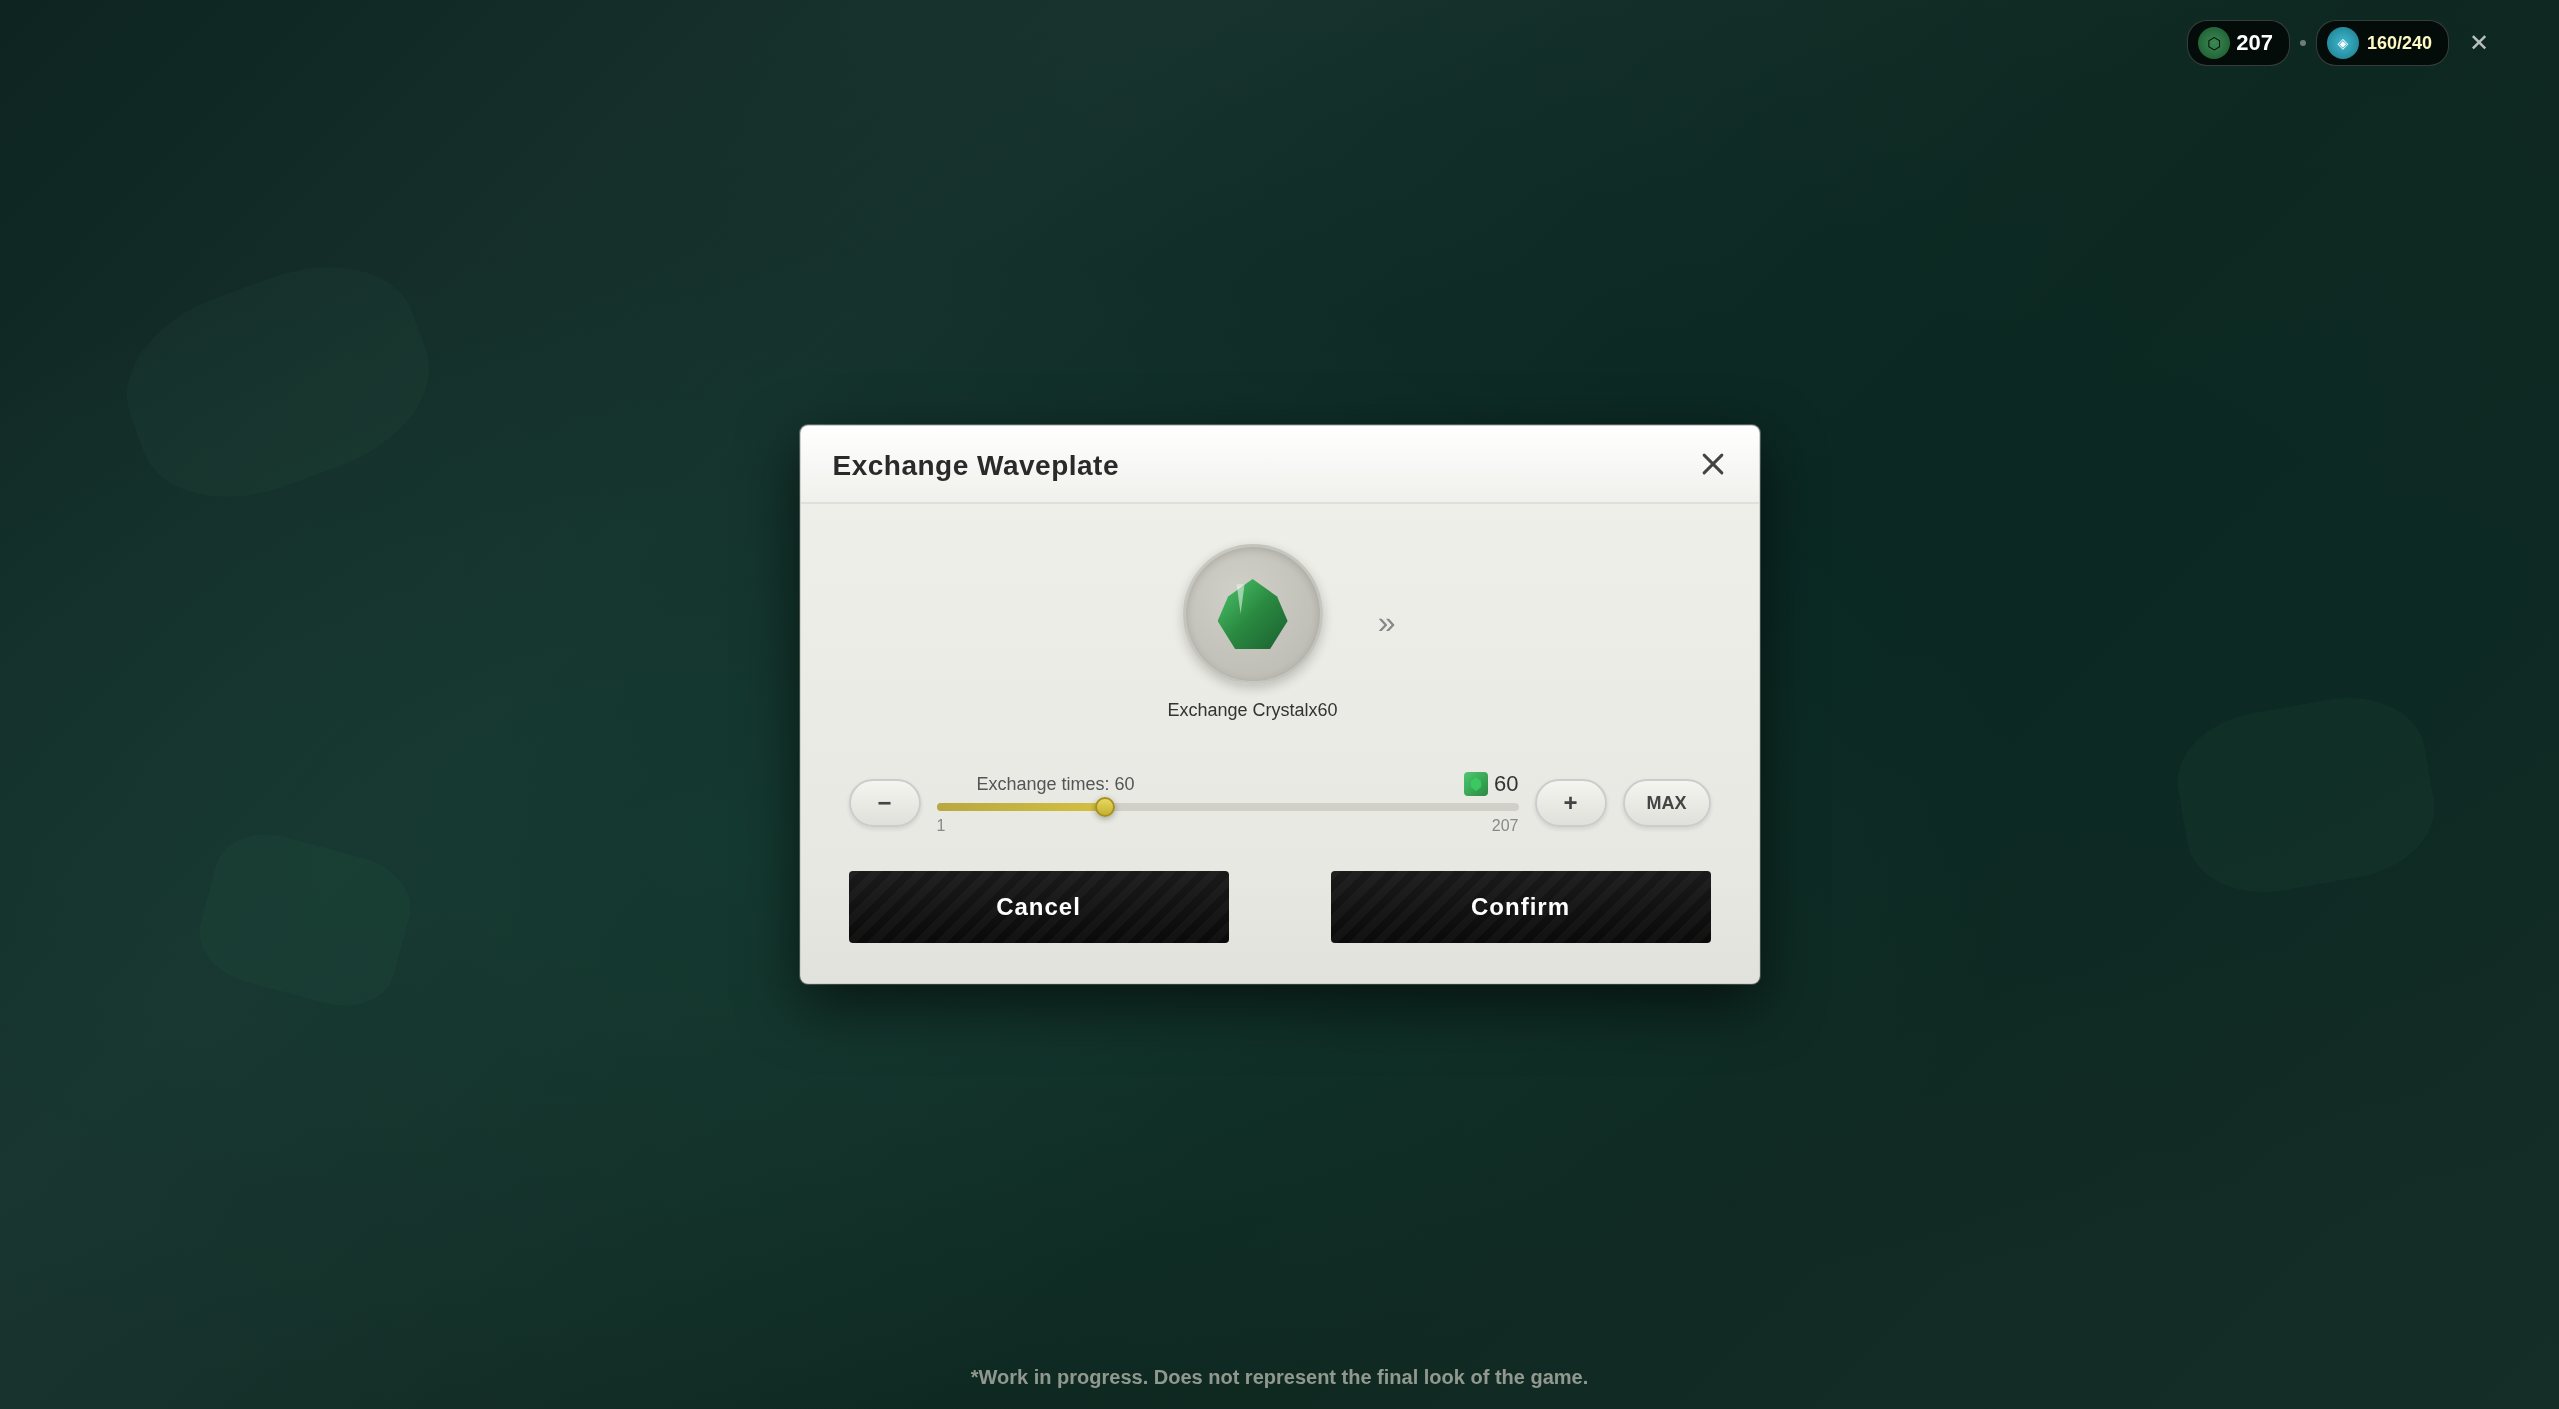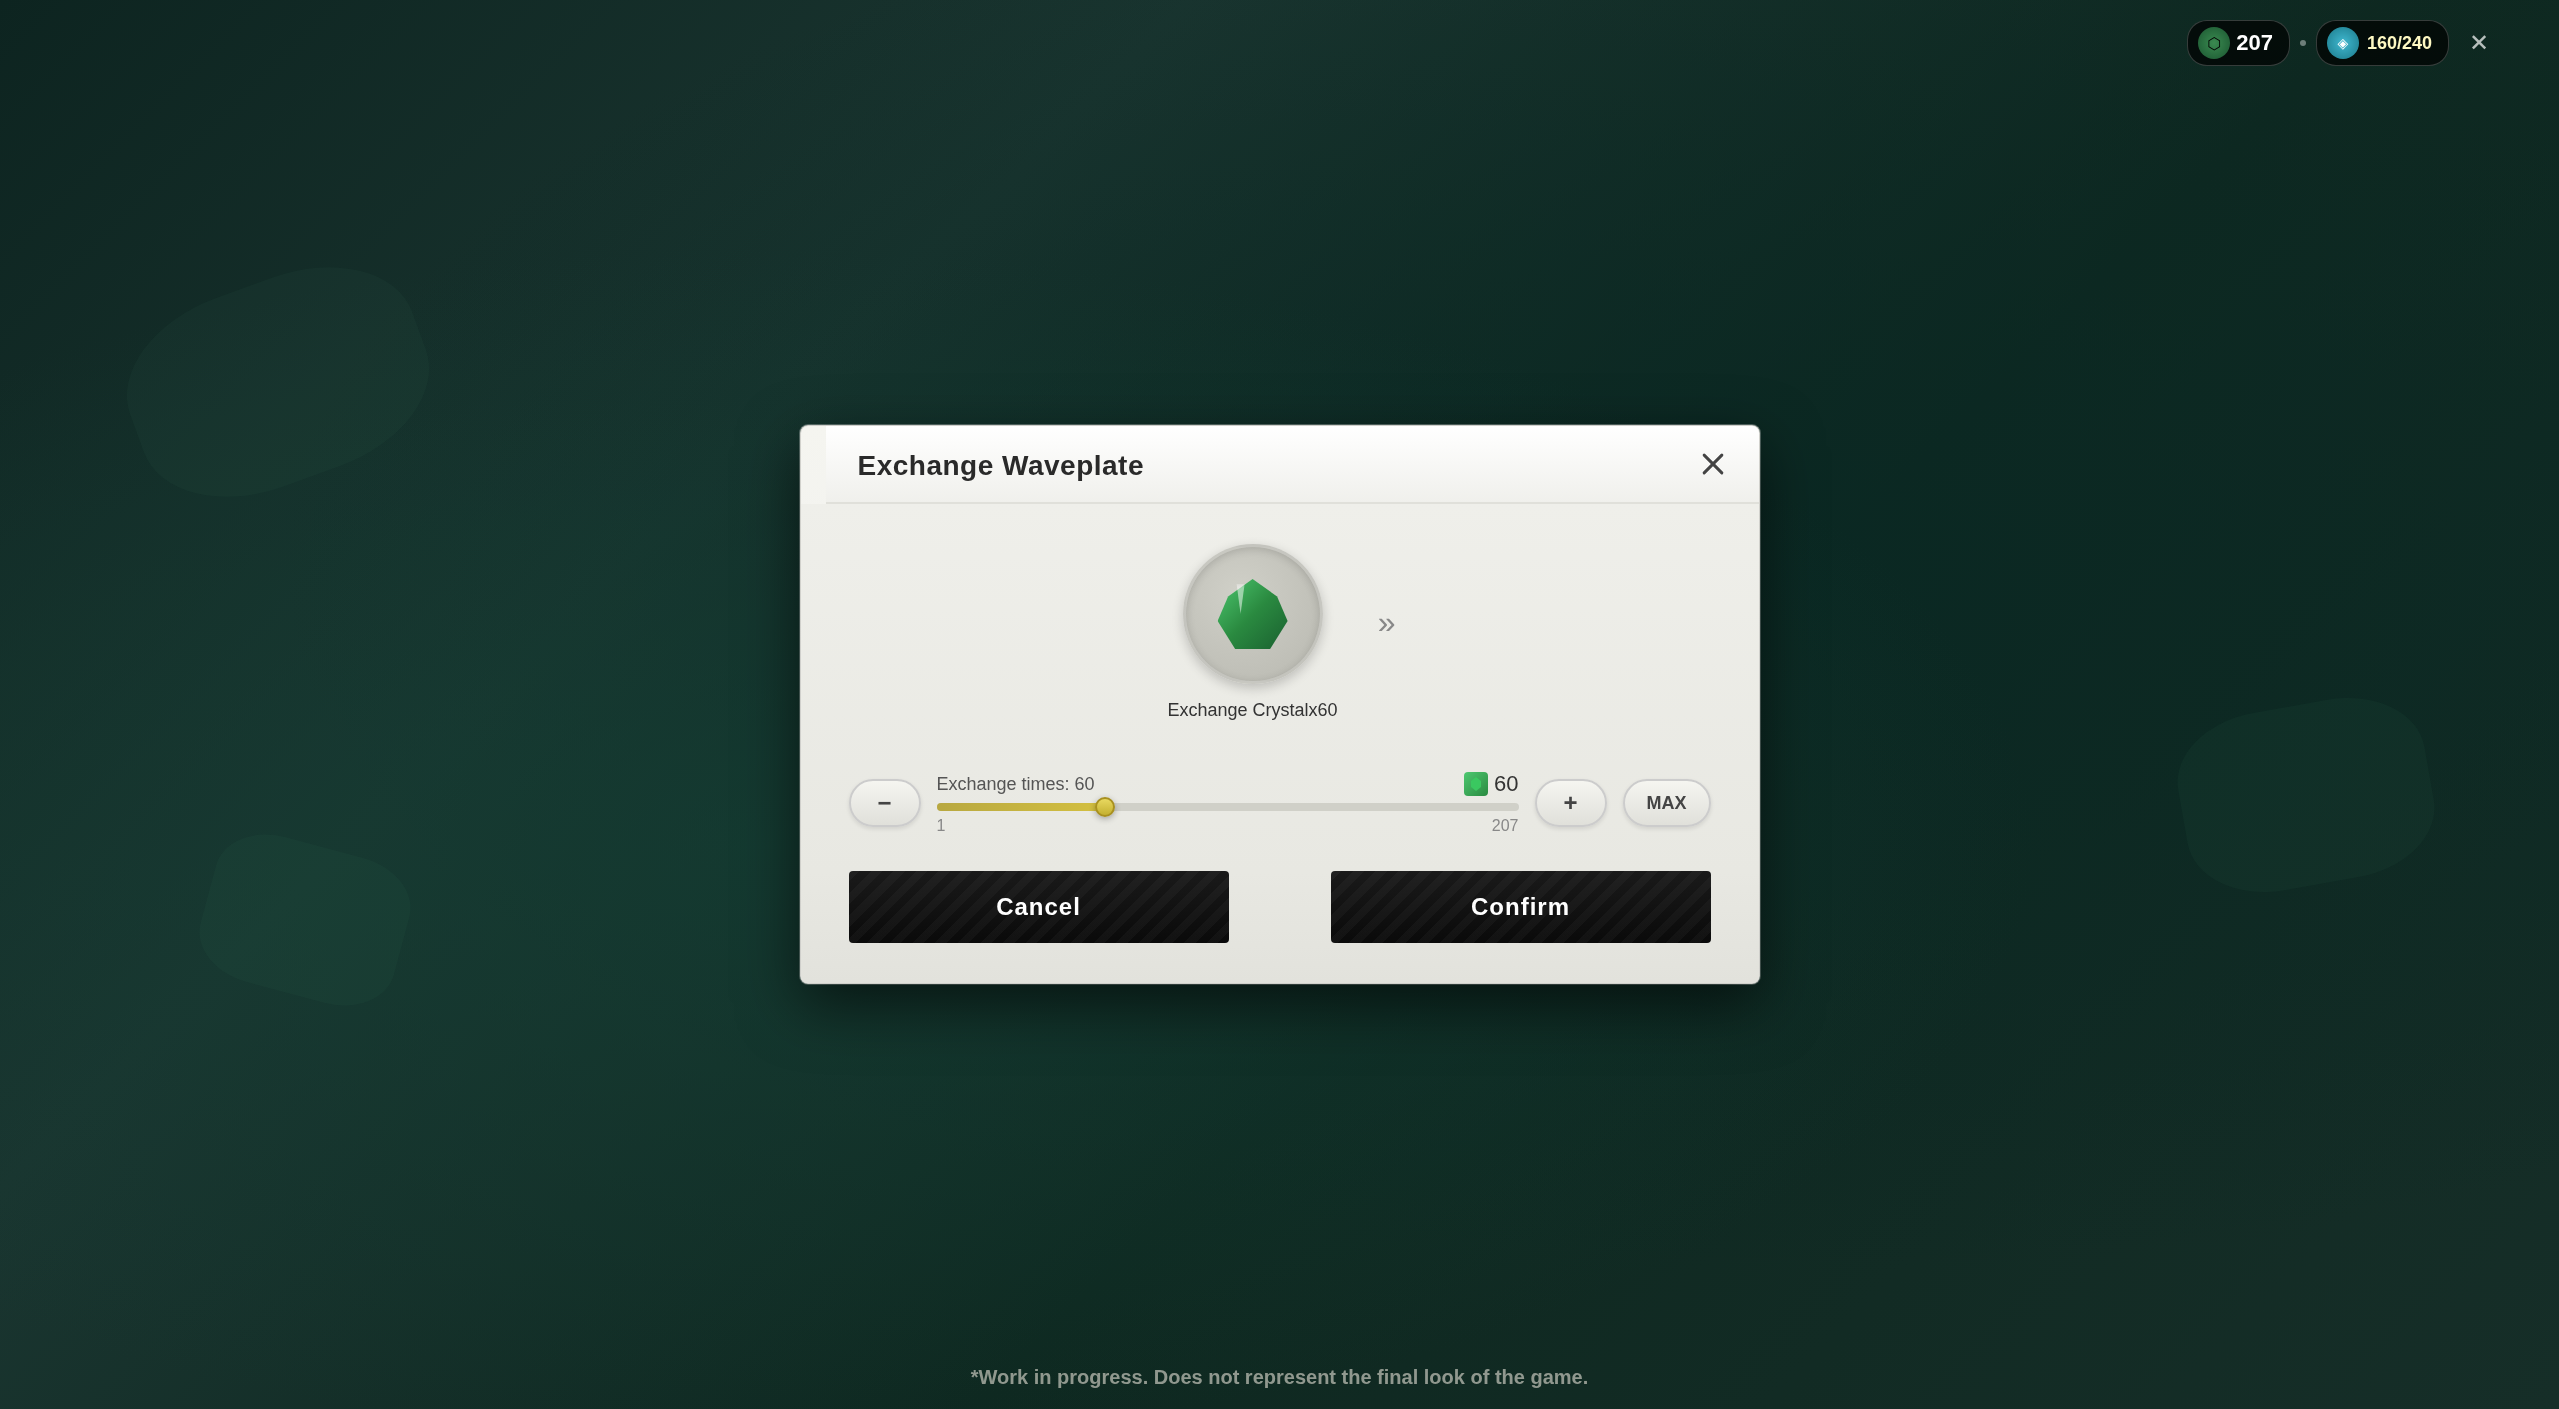--- a/index.html
+++ b/index.html
@@ -122,21 +122,20 @@
     }
 
     
     .dialog-header {
       background: linear-gradient(180deg, #ffffff 0%, #f0f0ec 100%);
       padding: 24px 32px 20px;
       border-bottom: 2px solid #e0e0da;
       position: relative;
       display: flex;
       align-items: center;
-      margin-left: 25px;
     }
 
     .dialog-title {
       font-size: 28px;
       font-weight: bold;
       color: #2a2a2a;
       letter-spacing: 0.5px;
     }
 
     .dialog-close {
@@ -324,20 +323,21 @@
       gap: 6px;
     }
 
     .exchange-label {
       font-size: 18px;
       color: #555;
       font-weight: 500;
       display: flex;
       align-items: center;
       gap: 2px;
+      margin-left: 40px;
     }
 
     .exchange-count-badge {
       display: flex;
       align-items: center;
       gap: 6px;
       margin-left: auto;
     }
 
     .count-icon {

